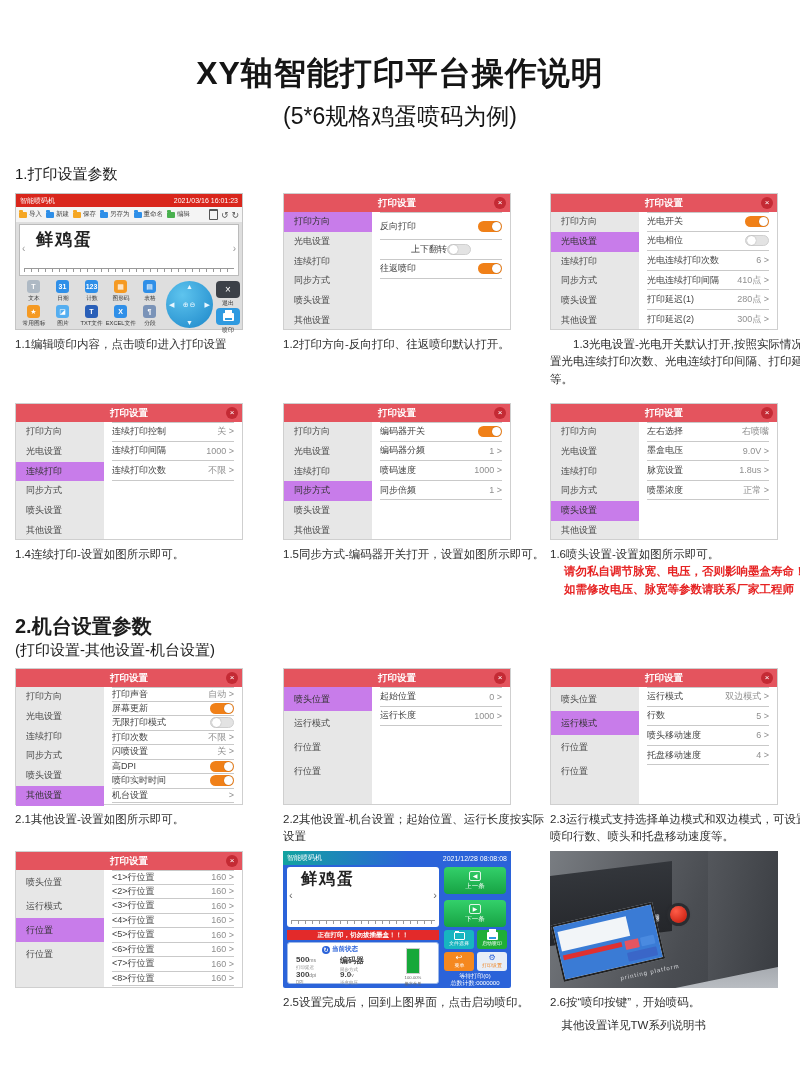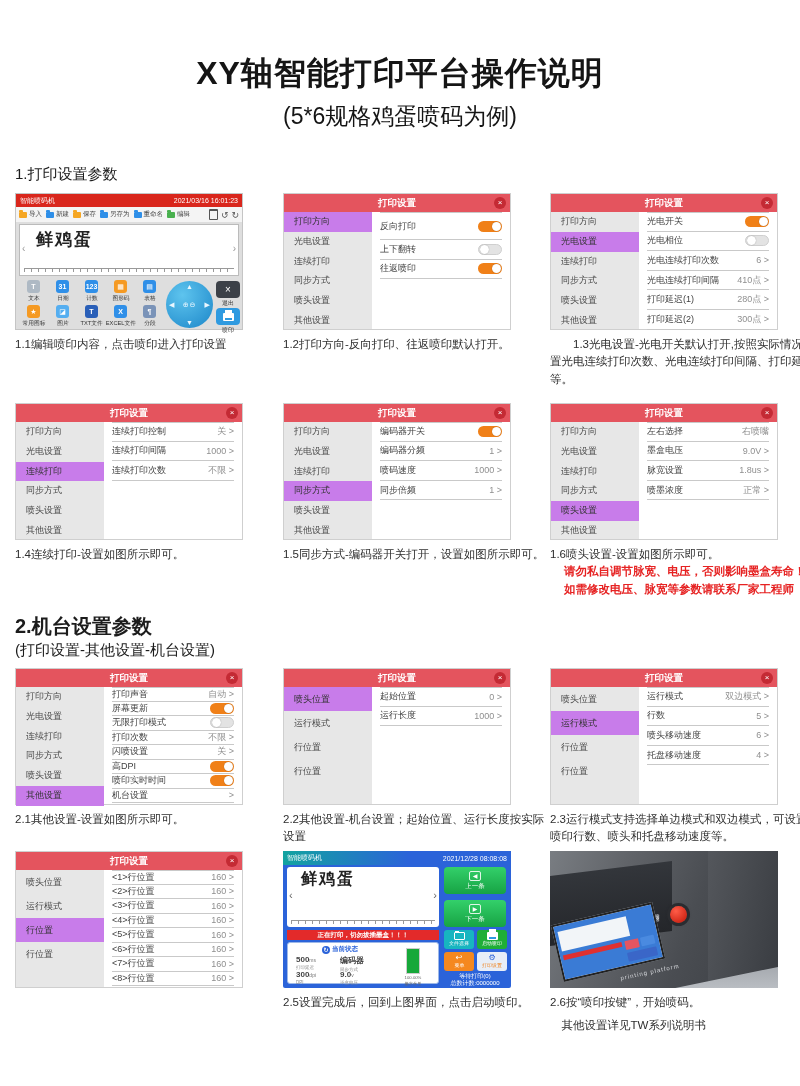--- a/index.html
+++ b/index.html
@@ -263,21 +263,21 @@
             <div class="side-item" style="height: 19.8px; line-height: 19.8px;">连续打印</div>
             <div class="side-item" style="height: 19.8px; line-height: 19.8px;">同步方式</div>
             <div class="side-item" style="height: 19.8px; line-height: 19.8px;">喷头设置</div>
             <div class="side-item" style="height: 19.8px; line-height: 19.8px;">其他设置</div>
           </div>
           <div class="dlg-content">
             <div class="drow" style="height: 28px;">
               <span class="dlab">反向打印</span>
               <span class="tg on"></span>
             </div>
-            <div class="drow" style="height: 19.6px;">
+            <div class="drow" style="height: 19.6px; justify-content: center;">
               <span class="dlab">上下翻转</span>
               <span class="tg off"></span>
             </div>
             <div class="drow" style="height: 19.6px;">
               <span class="dlab">往返喷印</span>
               <span class="tg on"></span>
             </div>
           </div>
         </div>
       </div>

